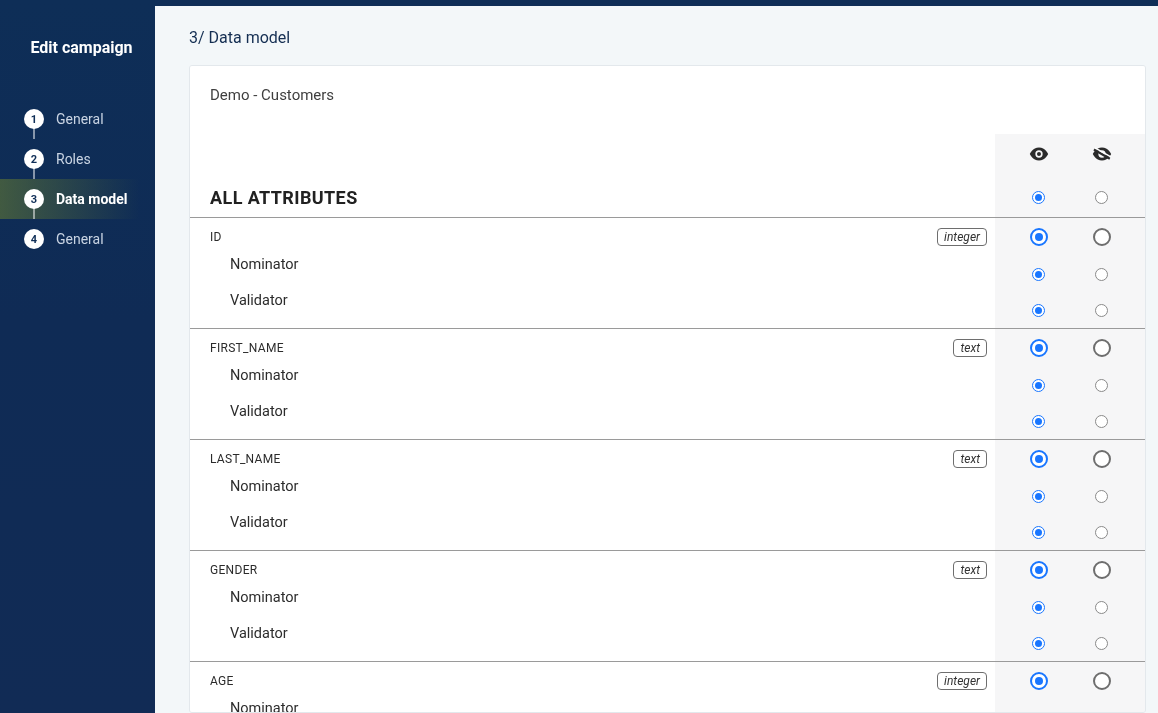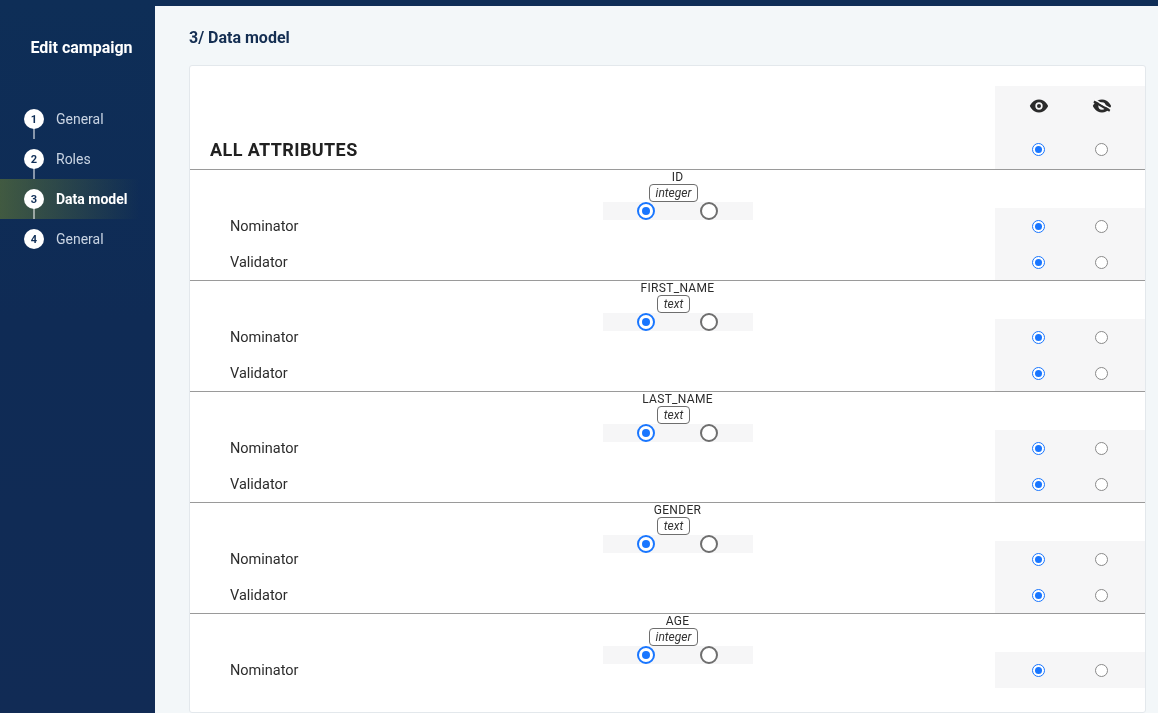--- a/index.html
+++ b/index.html
@@ -71,21 +71,21 @@
   .main {
     flex: 1;
     border-top: 6px solid #0f2e57;
     padding: 22px 12px 0 34px;
     overflow: hidden;
     display: flex;
     flex-direction: column;
   }
   .page-title {
     font-size: 16px;
-    font-weight: 700;
+    font-weight: 400;
     color: #142e52;
     margin-bottom: 18px;
   }
   .card {
     background: #fff;
     border: 1px solid #e3e8ec;
     border-radius: 3px;
     flex: 1;
     overflow-y: auto;
     padding: 20px 0 0 0;
@@ -147,31 +147,31 @@
     border-radius: 4px;
     font-size: 12px;
     font-style: italic;
     padding: 1px 6px;
     color: #333;
     margin-right: 8px;
   }
 
   .role-row {
     display: flex;
-    align-items: center;
+    align-items: flex-start;
     padding-left: 40px;
     height: 36px;
     gap: 8px;
   }
   .role-name {
     font-size: 14.5px;
     color: #2c2c2c;
   }
 
-  .attr-group > .attr-row { border-bottom: none; flex-direction: column; }
+  .attr-group > .attr-row { border-bottom: none; }
   .attr-group { border-bottom: 1px solid #9a9a9a; }
   .attr-group:last-child { border-bottom: none; }
 
   
   .radio {
     -webkit-appearance: none;
     appearance: none;
     border-radius: 50%;
     background: #fff;
     display: inline-block;
@@ -232,20 +232,21 @@
         <span class="step-num">4</span>
         <span>General</span>
       </div>
     </div>
 </nav>
 
 <main class="main">
   <div class="page-title">3/ Data model</div>
 
   <div class="card">
+    <div class="card-subtitle">Demo - Customers</div>
 
     <div class="header-row">
       <div class="spacer"></div>
       <div class="radio-cols">
         <span>
           <svg class="icon" viewBox="0 0 24 24">
               <path d="M12 5c-7 0-10 7-10 7s3 7 10 7 10-7 10-7-3-7-10-7zm0 11a4 4 0 1 1 0-8 4 4 0 0 1 0 8zm0-6.2a2.2 2.2 0 1 0 0 4.4 2.2 2.2 0 0 0 0-4.4z"></path>
             </svg>
         </span>
         <span>

